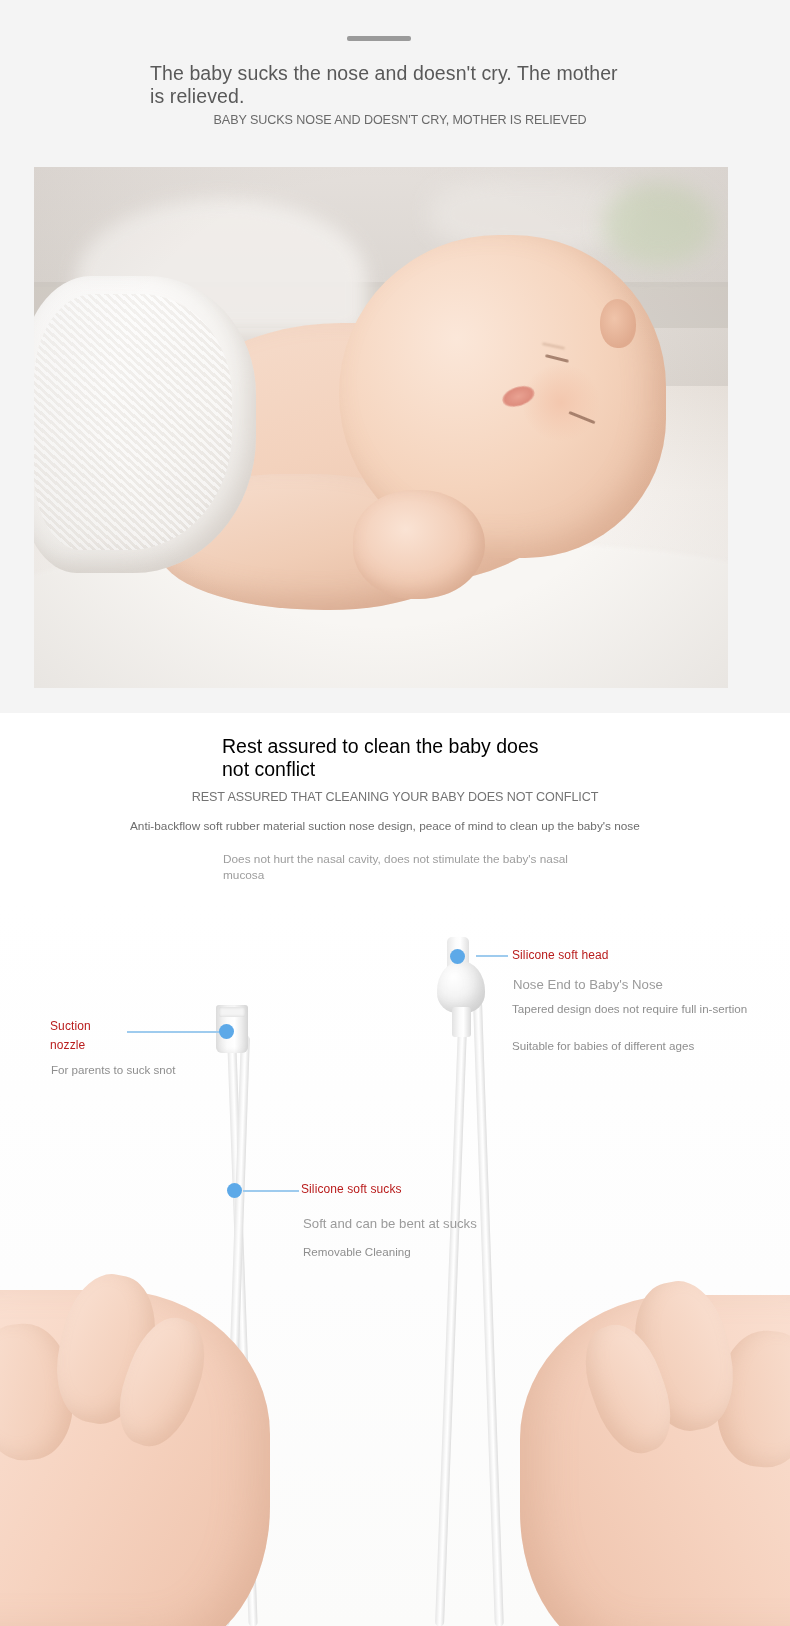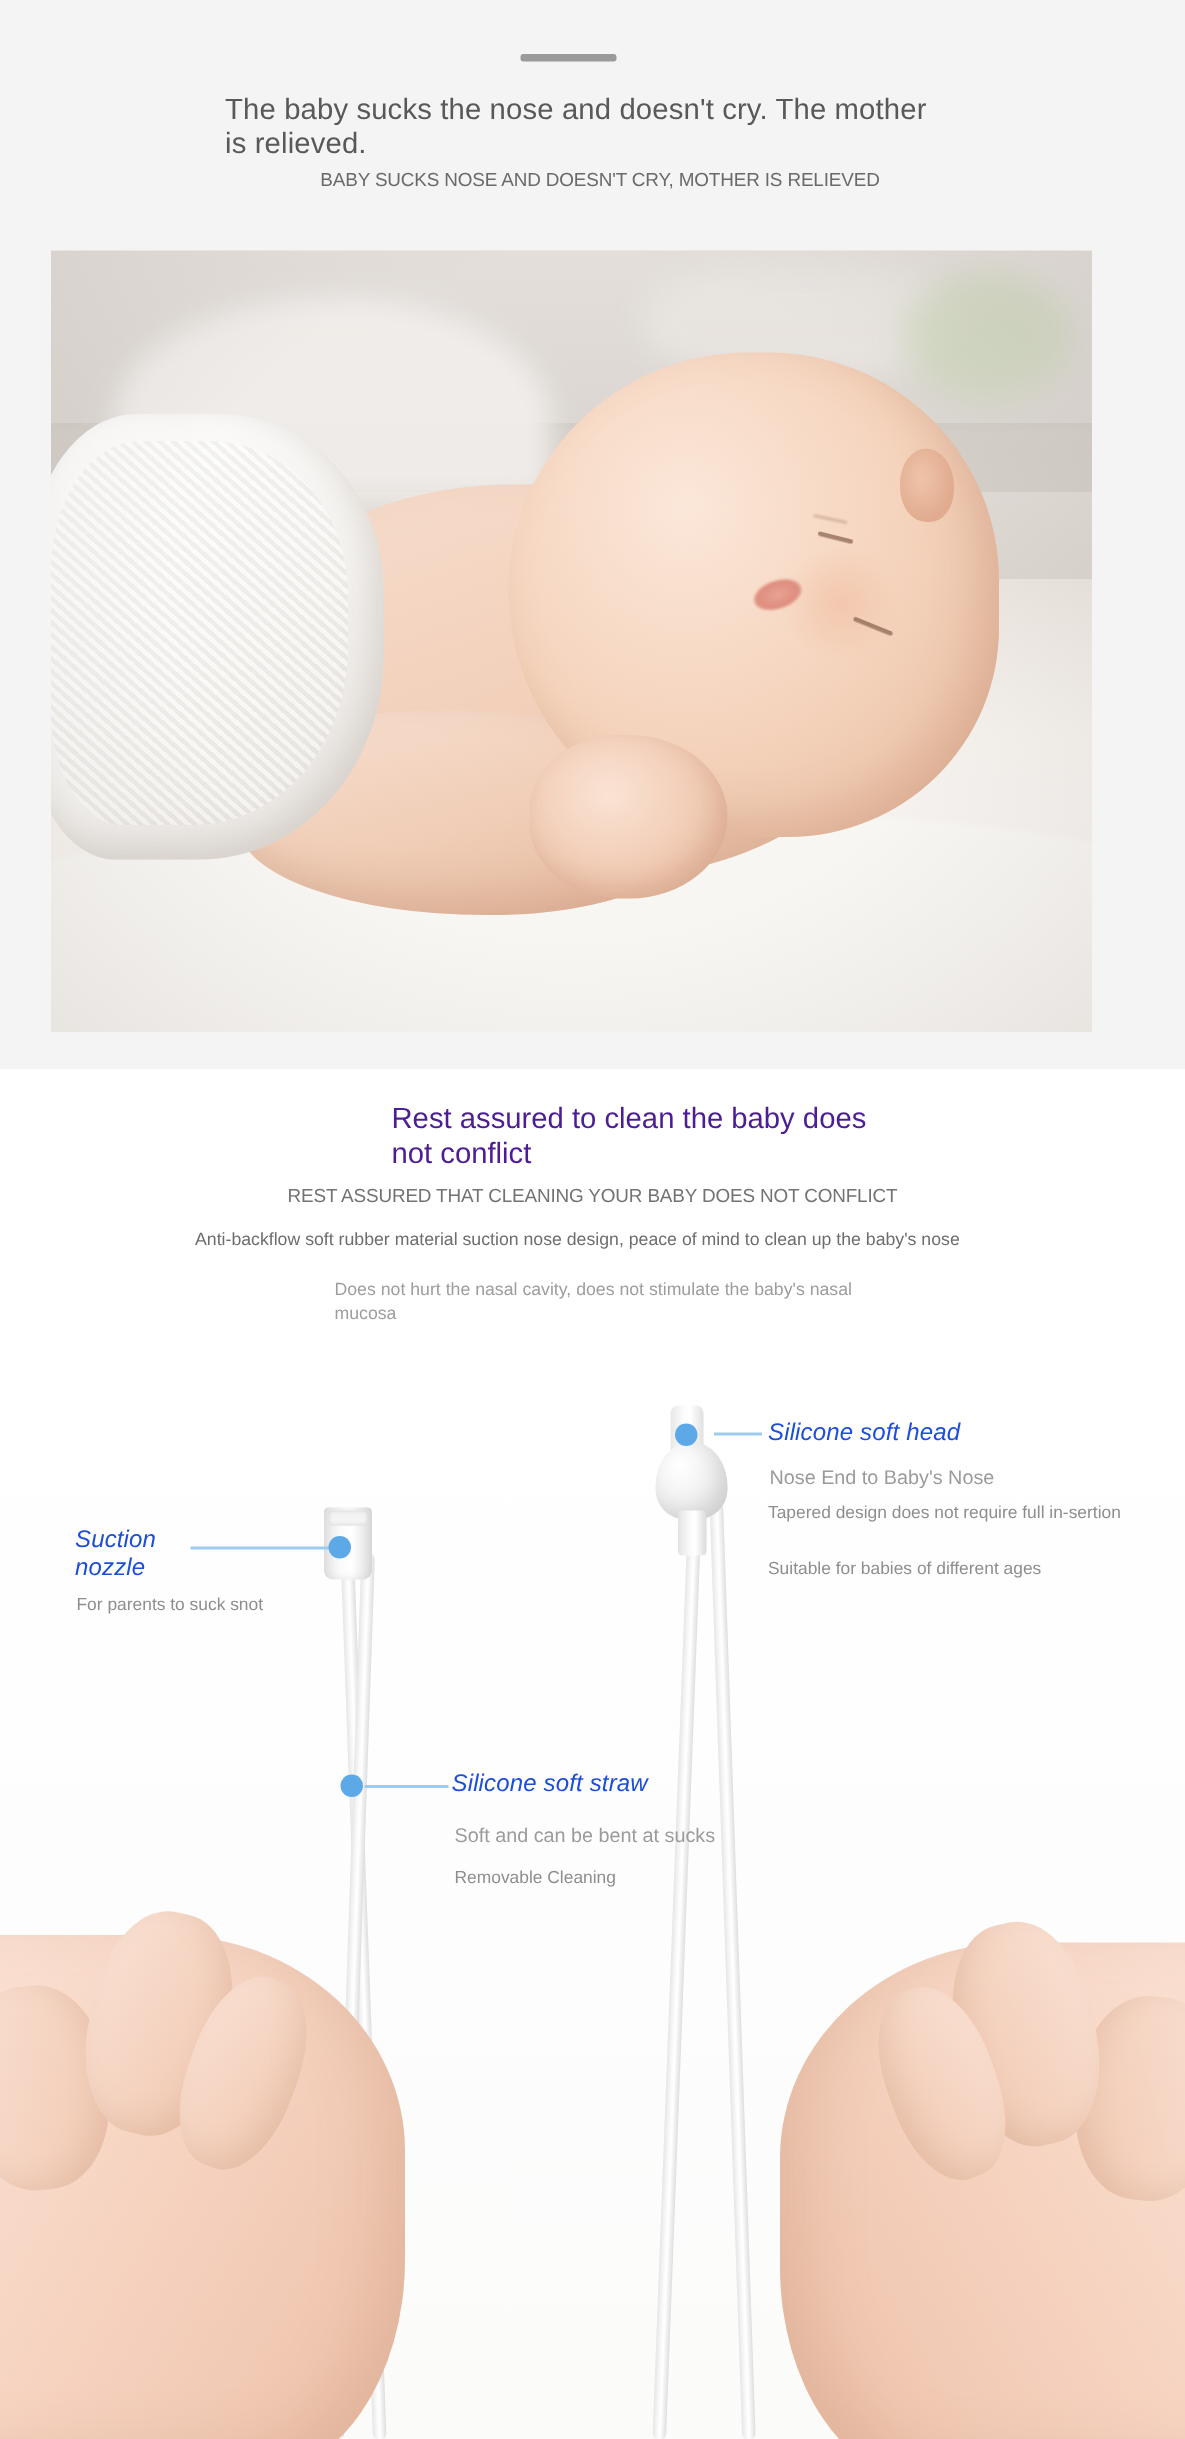--- a/index.html
+++ b/index.html
@@ -140,21 +140,21 @@
     background:radial-gradient(ellipse at 50% 45%, rgba(0,0,0,0) 55%, rgba(120,108,98,.12) 100%);
   }
 
   
   .sec2 {
     position:absolute; left:0; top:713px; width:790px; height:913px;
     background:#ffffff;
   }
   .s2-title {
     position:absolute; left:222px; top:22px; width:340px;
-    font-size:19.5px; line-height:23px; color:#4c1d95; font-weight:400;margin-left:39px;
+    font-size:19.5px; line-height:23px; color:#000000; font-weight:400;
   }
   .s2-sub {
     position:absolute; left:120px; top:77px; width:550px;
     text-align:center; font-size:12.6px; color:#737373; letter-spacing:-.1px;
     white-space:nowrap;
   }
   .s2-p1 {
     position:absolute; left:130px; top:105px; width:540px;
     font-size:11.8px; line-height:16px; color:#6d6d6d;
   }
@@ -249,22 +249,22 @@
     box-shadow: inset -6px -6px 14px rgba(175,175,175,.35);
   }
   .sh-neck {
     position:absolute; left:17px; top:70px; width:19px; height:30px;
     background:linear-gradient(90deg,#e2e2e2 0%,#fafafa 40%,#ffffff 60%,#dadada 100%);
     border-radius:3px;
   }
 
   
   .anno-label {
-    position:absolute; color:#1d4ed8; font-size:16px; line-height:19px;
-    letter-spacing:.1px; white-space:pre-line;font-style:italic;
+    position:absolute; color:#b91c1c; font-size:12px; line-height:19px;
+    letter-spacing:.1px; white-space:pre-line;
   }
   .anno-sub {
     position:absolute; color:#8e8e8e; font-size:11.6px; line-height:17px;
   }
   .anno-sub.strong { color:#9b9b9b; font-size:13.2px;text-align:right; }
   .dot {
     position:absolute; width:15px; height:15px; border-radius:50%;
     background:#5da9e8;
   }
   .lead {
@@ -369,18 +369,18 @@
 
     <div class="lead an-r-lead"></div>
     <div class="dot an-r-dot"></div>
     <div class="anno-label an-r-label">Silicone soft head</div>
     <div class="anno-sub strong an-r-sub1">Nose End to Baby's Nose</div>
     <div class="anno-sub an-r-sub2">Tapered design does not require full in-sertion</div>
     <div class="anno-sub an-r-sub3">Suitable for babies of different ages</div>
 
     <div class="lead an-m-lead"></div>
     <div class="dot an-m-dot"></div>
-    <div class="anno-label an-m-label">Silicone soft straw</div>
+    <div class="anno-label an-m-label">Silicone soft sucks</div>
     <div class="anno-sub strong an-m-sub1">Soft and can be bent at sucks</div>
     <div class="anno-sub an-m-sub2">Removable Cleaning</div>
   </div>
 
 </div>
 
 </body></html>

